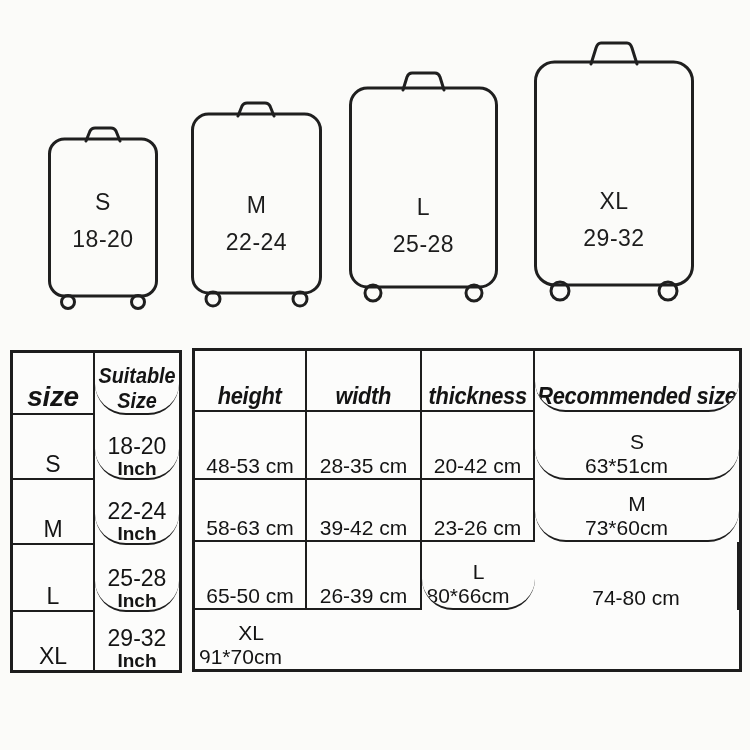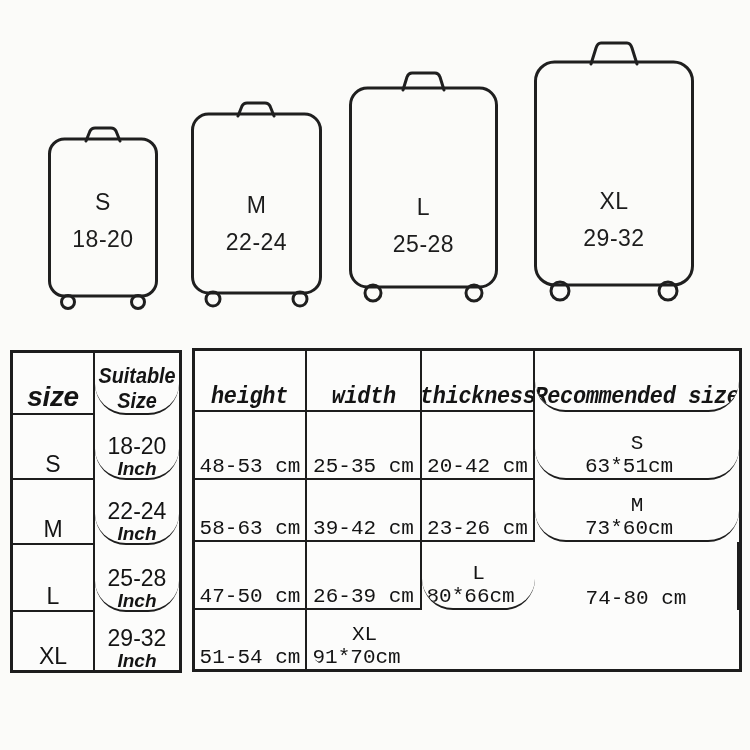--- a/index.html
+++ b/index.html
@@ -51,39 +51,38 @@
 
   .size-table {
     left: 10px; top: 350px; width: 172px; height: 323px;
     grid-template-columns: 82px 1fr;
     grid-template-rows: 62px 65px 65px 67px 1fr;
   }
   .dim-table {
     left: 192px; top: 348px; width: 550px; height: 324px;
     grid-template-columns: 112px 115px 113px 1fr;
     grid-template-rows: 61px 68px 62px 68px 1fr;
-    font-family: Liberation Mono, monospace;
   }
 
   .hdr {
     font-weight: bold; font-style: italic;
     font-size: 23px; letter-spacing: -0.3px;
     transform: scaleX(0.95); white-space: nowrap;
   }
   .hdr-size { font-size: 28px; transform: none; }
   .hdr-wrap {
     font-weight: bold; font-style: italic;
     font-size: 22px; line-height: 25px;
     width: 88px; text-align: center;
     transform: scaleX(0.9); white-space: normal;
   }
 
   .letter { font-size: 23px; }
   .range  { font-size: 23px; line-height: 25px; text-align: center; }
-  .inch   { font-weight: bold; font-style: italic; font-size: 19px; line-height: 19px; }
+  .inch   { font-weight: bold; font-size: 19px; line-height: 19px; }
   .val    { font-size: 21px; }
 
   .rec { flex-direction: row; }
   .rec .rec-letter { width: 58px; text-align: center; font-size: 21px; }
   .rec .rec-dims   { width: 104px; text-align: left; font-size: 21px; }
 </style>
 </head>
 <body>
 
 <div class="stage">
@@ -200,21 +199,21 @@
       <span class="hdr">thickness</span>
     </div>
     <div class="cell lc">
       <span class="hdr">Recommended size</span>
     </div>
 
     <div class="cell">
       <span class="val">48-53 cm</span>
     </div>
     <div class="cell">
-      <span class="val">25-35 cm</span>
+      <span class="val">28-35 cm</span>
     </div>
     <div class="cell">
       <span class="val">20-42 cm</span>
     </div>
     <div class="cell lc rec">
       <span class="rec-letter">S</span>
       <span class="rec-dims">63*51cm</span>
     </div>
 
     <div class="cell">
@@ -225,35 +224,32 @@
     </div>
     <div class="cell">
       <span class="val">23-26 cm</span>
     </div>
     <div class="cell lc rec">
       <span class="rec-letter">M</span>
       <span class="rec-dims">73*60cm</span>
     </div>
 
     <div class="cell">
-      <span class="val">47-50 cm</span>
+      <span class="val">65-50 cm</span>
     </div>
     <div class="cell">
       <span class="val">26-39 cm</span>
     </div>
     <div class="cell lc rec">
       <span class="rec-letter">L</span>
       <span class="rec-dims">80*66cm</span>
     </div>
 
     <div class="cell lr">
       <span class="val">74-80 cm</span>
     </div>
-    <div class="cell lr">
-      <span class="val">51-54 cm</span>
-    </div>
     <div class="cell lc lr rec">
       <span class="rec-letter">XL</span>
       <span class="rec-dims">91*70cm</span>
     </div>
   </div>
 
 </div>
 
 </body></html>

